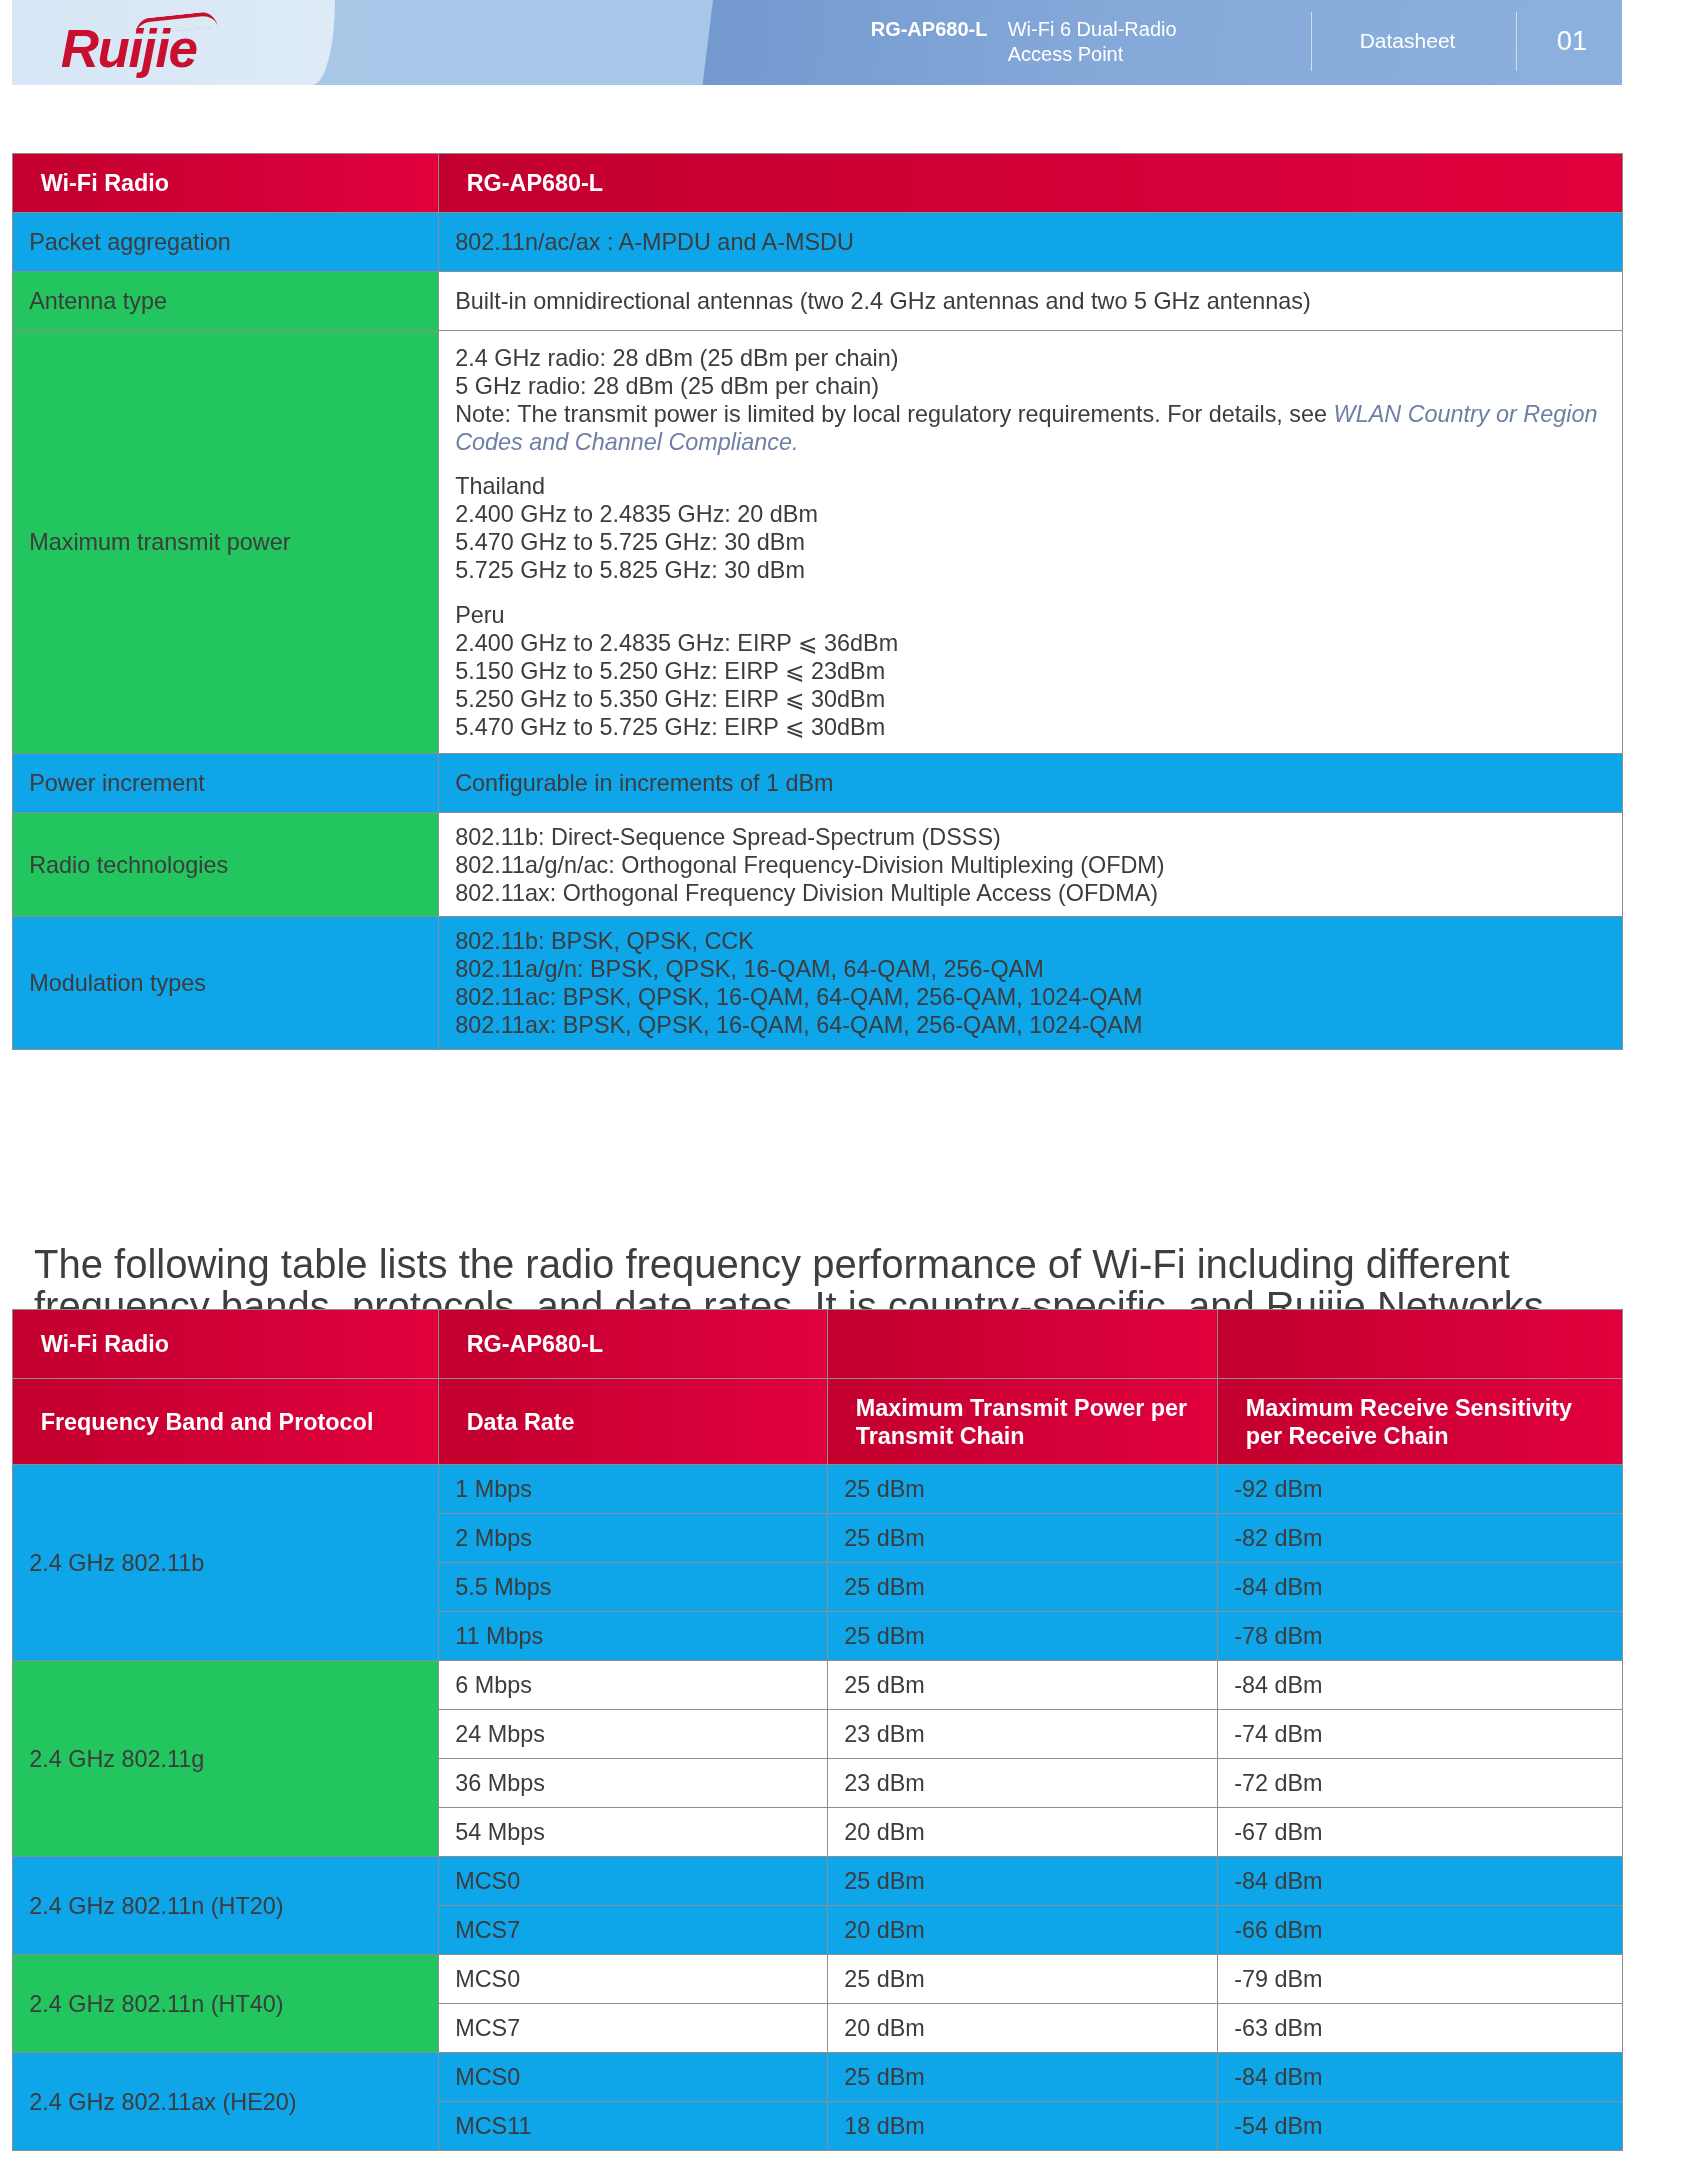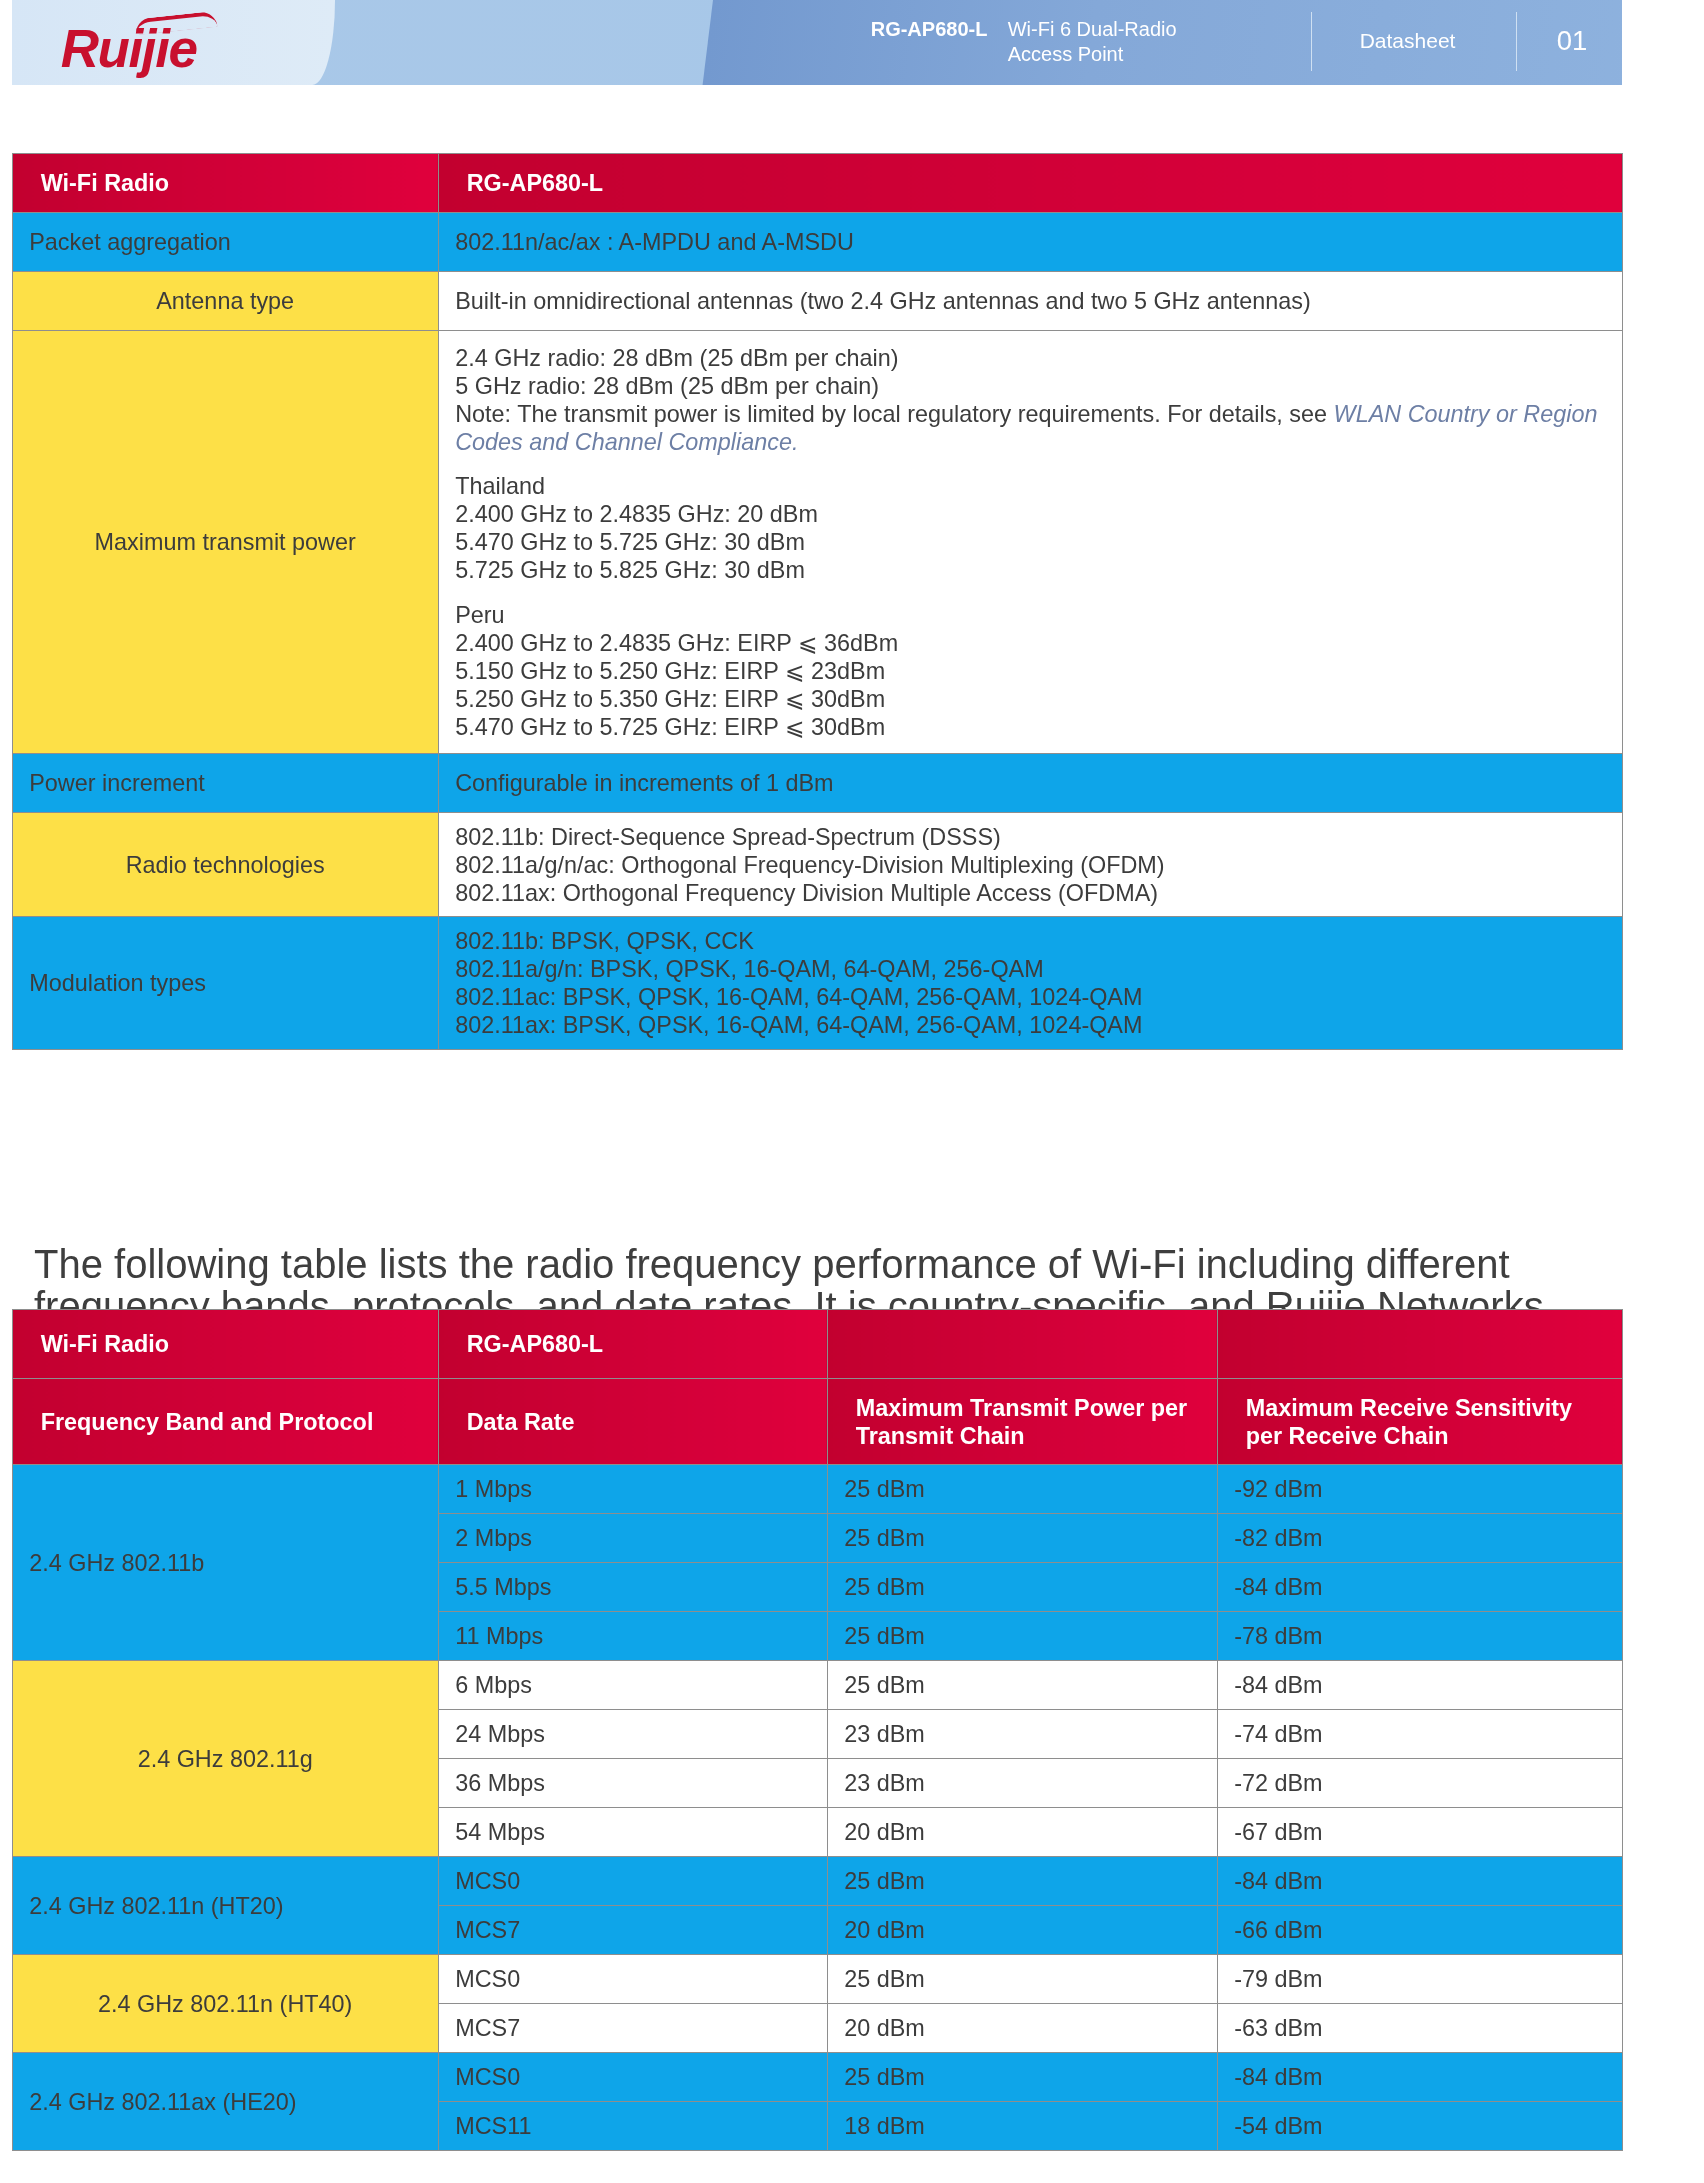--- a/index.html
+++ b/index.html
@@ -48,21 +48,21 @@
   table { border-collapse: collapse; position: absolute; left: 11.7px; table-layout: fixed; }
   td, th {
     border: 1.4px solid #8e8e8e; padding: 0 16.5px; vertical-align: middle;
     font-size: 23.4px; line-height: 28px; text-align: left; font-weight: normal;
   }
   .t-head th {
     background: linear-gradient(90deg, #c2002f 0%, #d6003a 70%, #e0003c 100%);
     color: #ffffff; font-weight: bold; font-size: 23.4px; padding-left: 28px;
   }
   .lab-a { background: #0ea5e9; }
-  .lab-b { background: #fde047; text-align: center; }
+  .lab-b { background: #22c55e; }
   .val-a { background: #0ea5e9; }
   .val-b { background: #ffffff; }
   .link { color: #6d7fa5; font-style: italic; }
   .gap { height: 16.5px; }
 
   #t1 { top: 153px; width: 1610px; }
   #t1 col.c1 { width: 426px; } #t1 col.c2 { width: 1184px; }
 
   .para {
     position: absolute; left: 34px; top: 1203px; width: 1601px;

